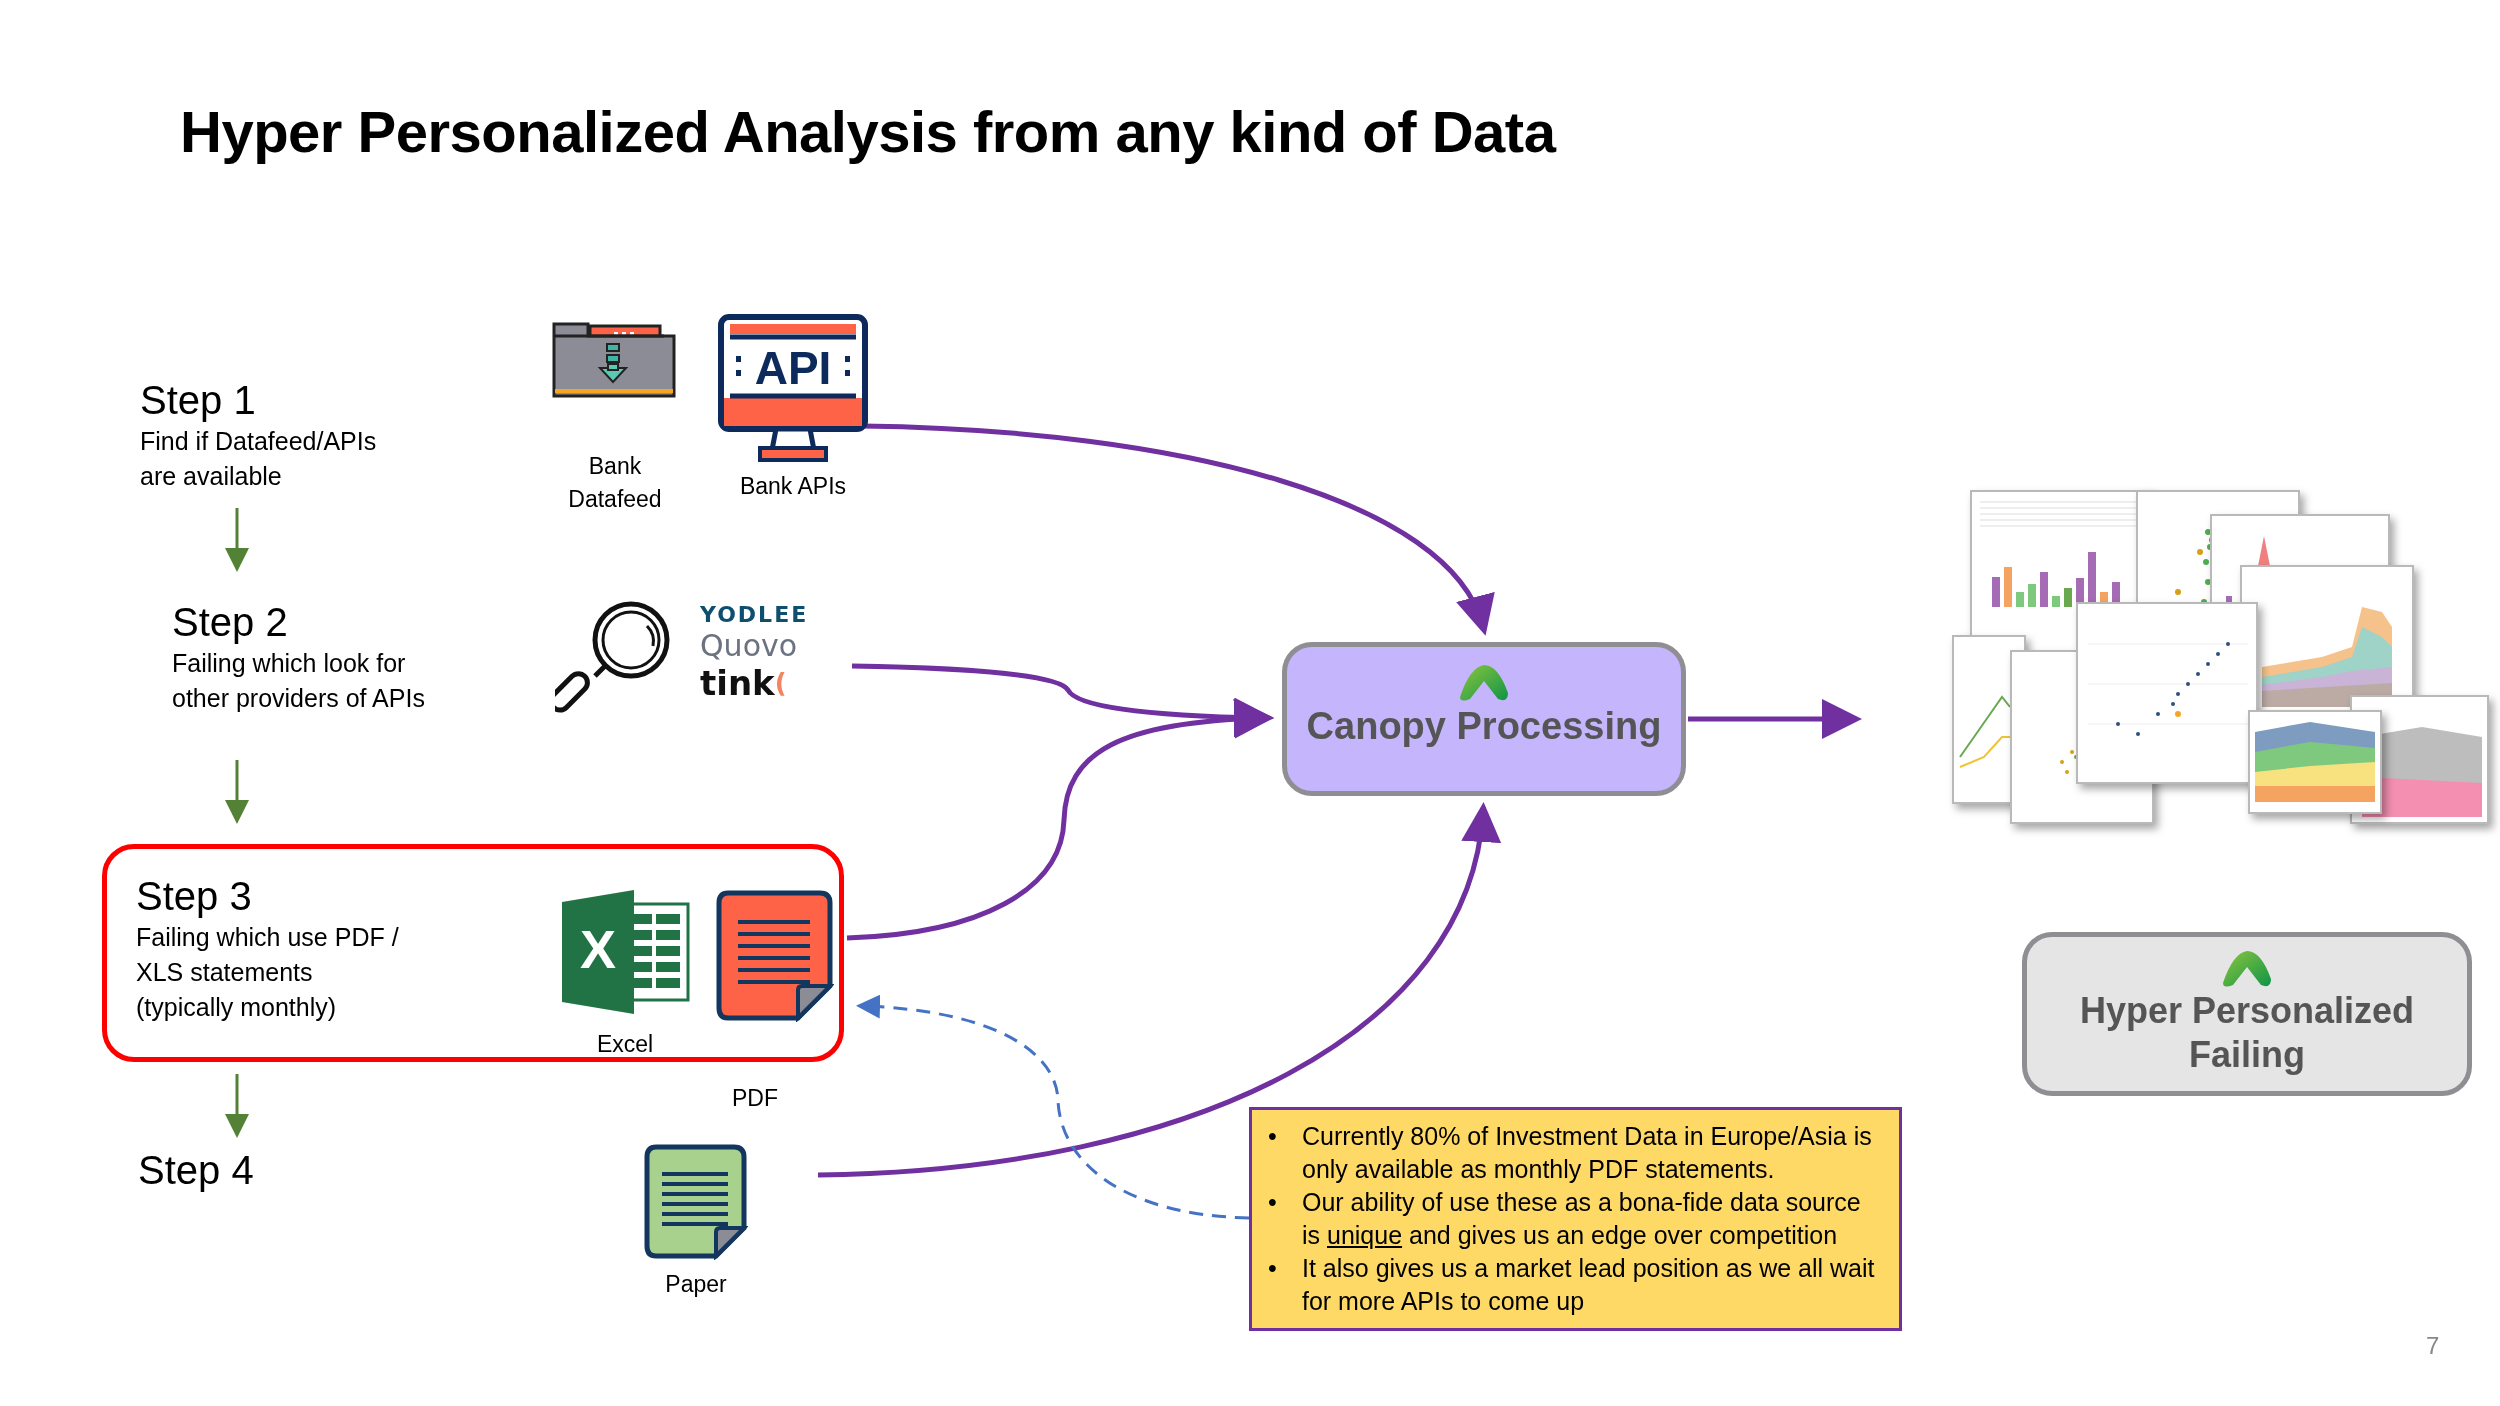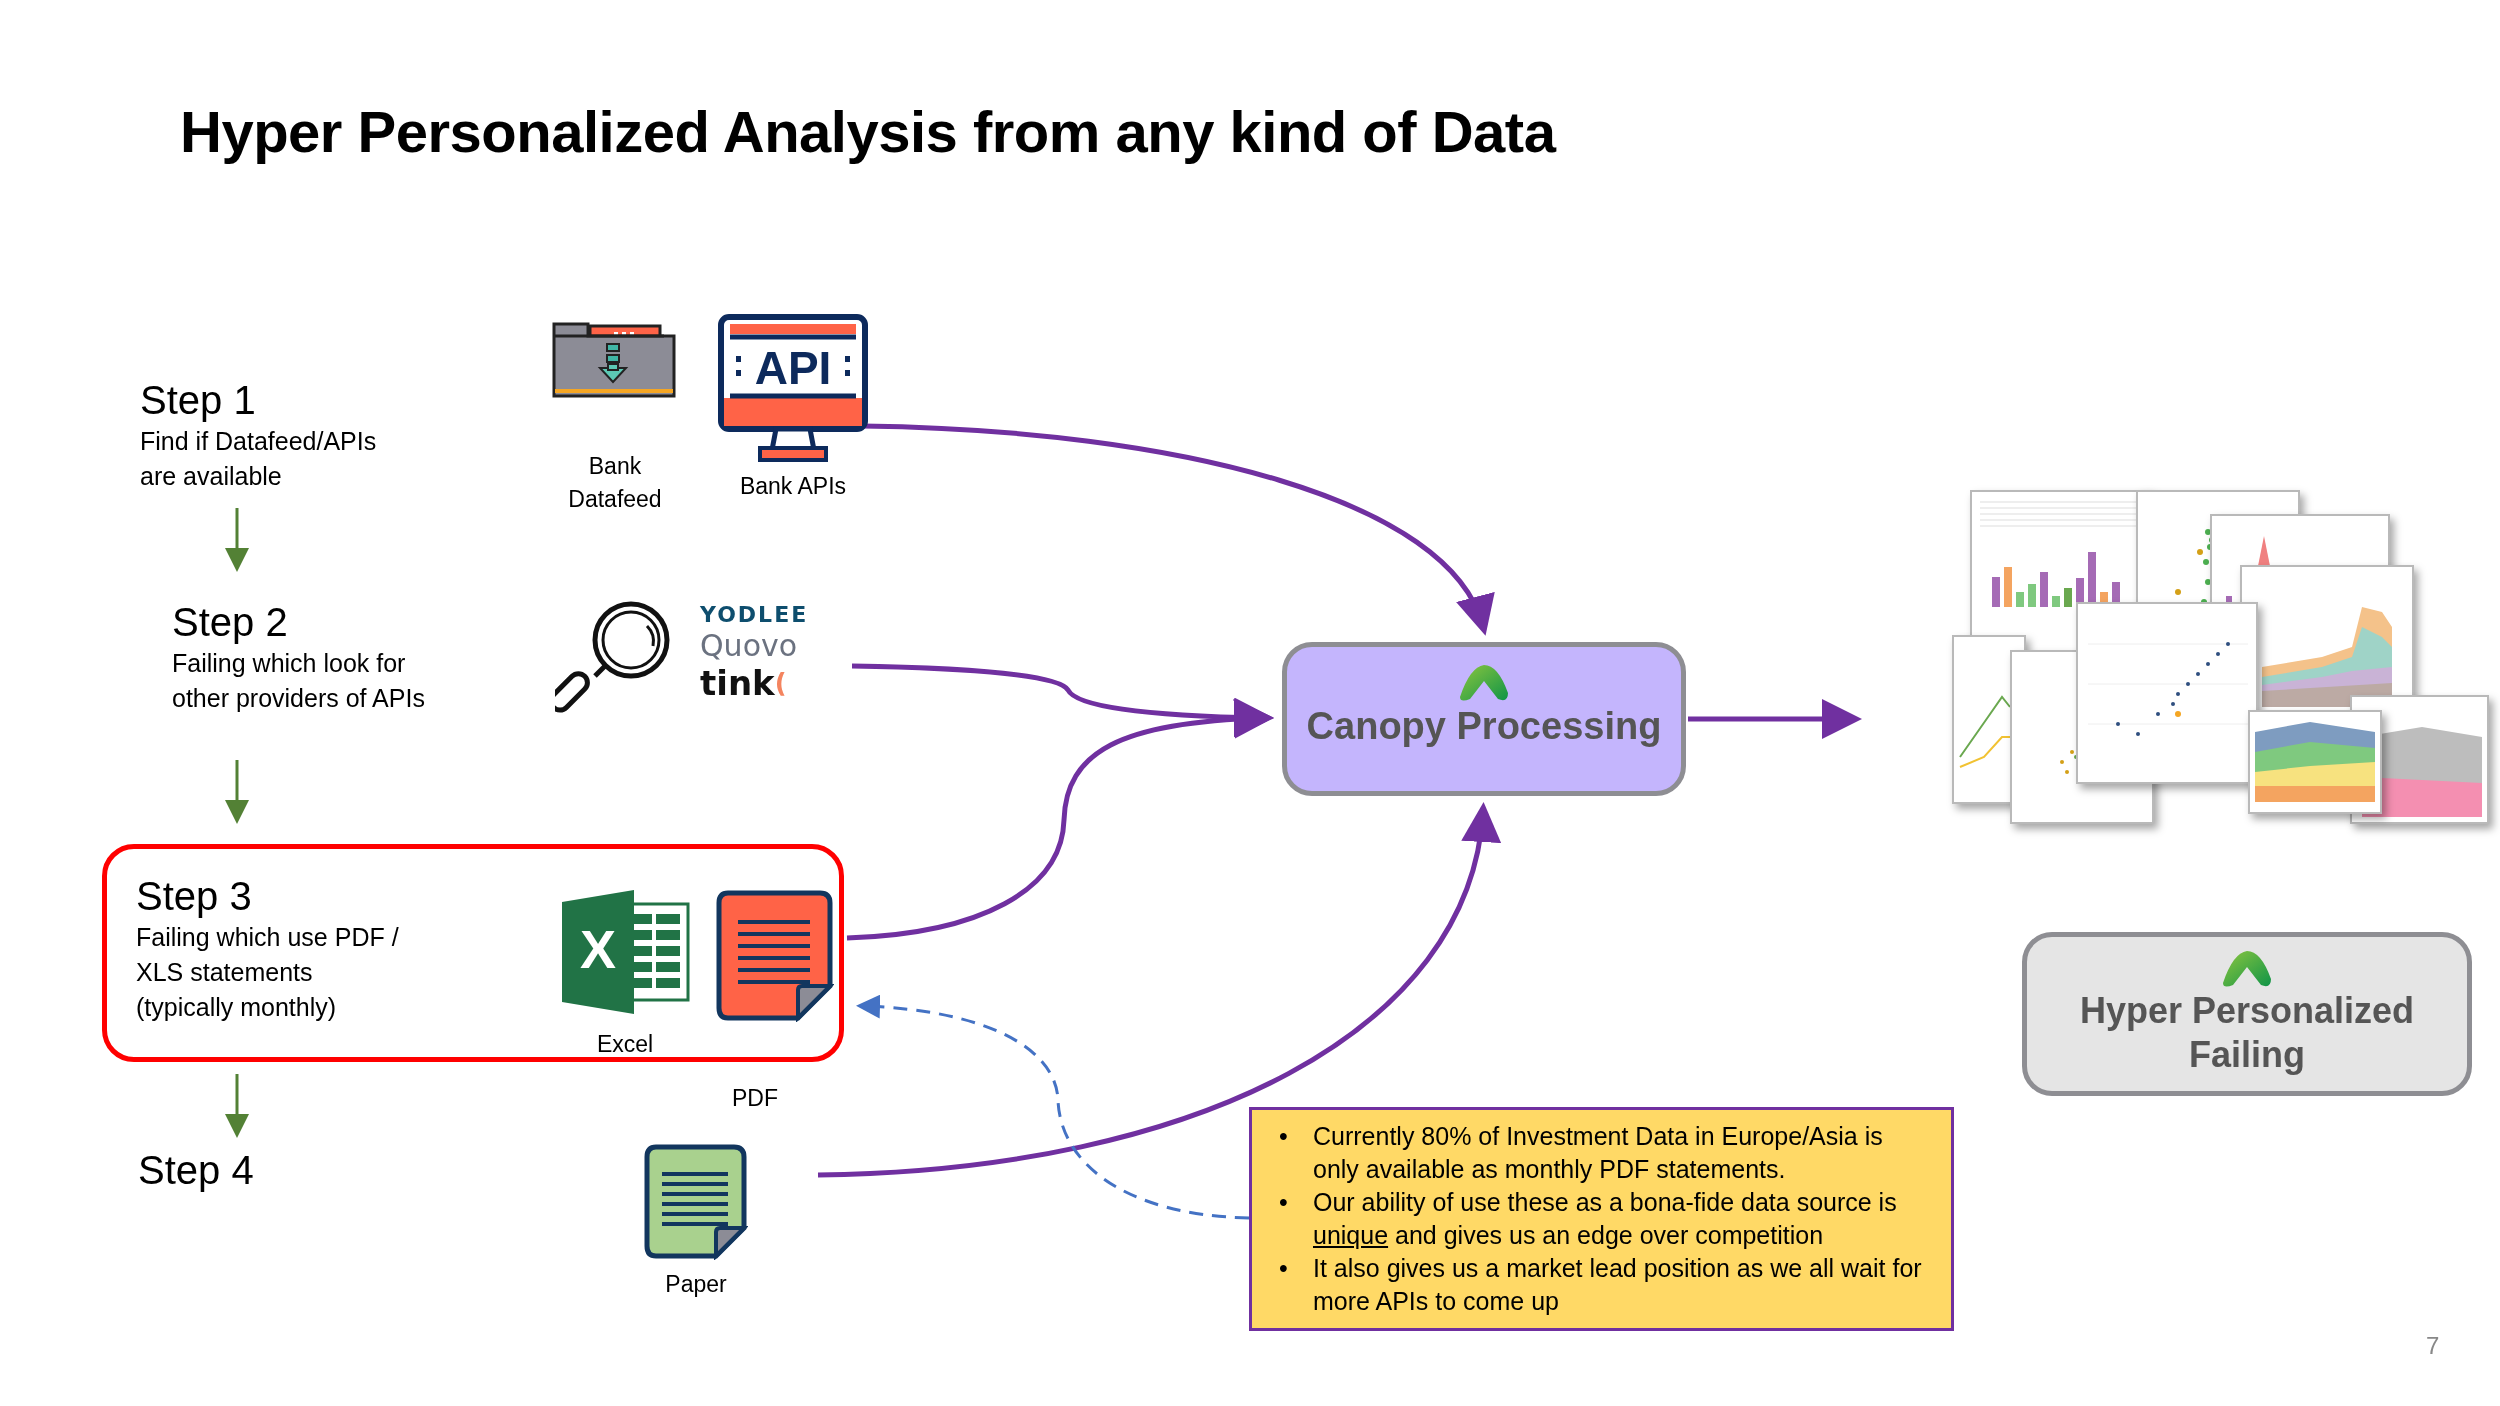--- a/index.html
+++ b/index.html
@@ -11,22 +11,22 @@
   .step-desc { font-size:25px; line-height:35px; }
   .icon-label { font-size:23px; text-align:center; line-height:33px; }
   .flow-svg { position:absolute; left:0; top:0; width:2500px; height:1406px; pointer-events:none; }
   .step3-box { left:102px; top:844px; width:742px; height:218px; border:5px solid #ff0000;
                border-radius:32px; box-sizing:border-box; }
   .canopy-box { left:1282px; top:642px; width:404px; height:154px; border:5px solid #8e8e93;
                 border-radius:30px; box-sizing:border-box; background:#c4b5fd; }
   .canopy-text { font-weight:bold; font-size:38px; color:#555; text-align:center; white-space:nowrap; }
   .hpa-box { left:2022px; top:932px; width:450px; height:164px; border:5px solid #8e8e93;
              border-radius:30px; box-sizing:border-box; background:#e5e5e5; }
-  .note-box { left:1249px; top:1107px; width:705px; height:224px; background:#ffd966;
-              border:3px solid #7030a0; box-sizing:border-box; padding:10px 18px 0 25px;
+  .note-box { left:1249px; top:1107px; width:653px; height:224px; background:#ffd966;
+              border:3px solid #7030a0; box-sizing:border-box; padding:10px 18px 0 14px;
               font-size:25px; line-height:33px; }
   .note-box ul { margin:0; padding:0 0 0 36px; list-style:none; }
   .note-box li { position:relative; }
   .note-box li::before { content:"•"; position:absolute; left:-34px; }
   .u { text-decoration:underline; }
   .page-num { left:2426px; top:1332px; font-size:24px; color:#888; }
   .collage { left:1950px; top:480px; width:540px; height:360px; }
   .thumb { position:absolute; background:#fff; border:2px solid #b9b9b9;
            box-shadow:4px 5px 8px rgba(0,0,0,0.35); overflow:hidden; }
   .logos { font-weight:bold; }

